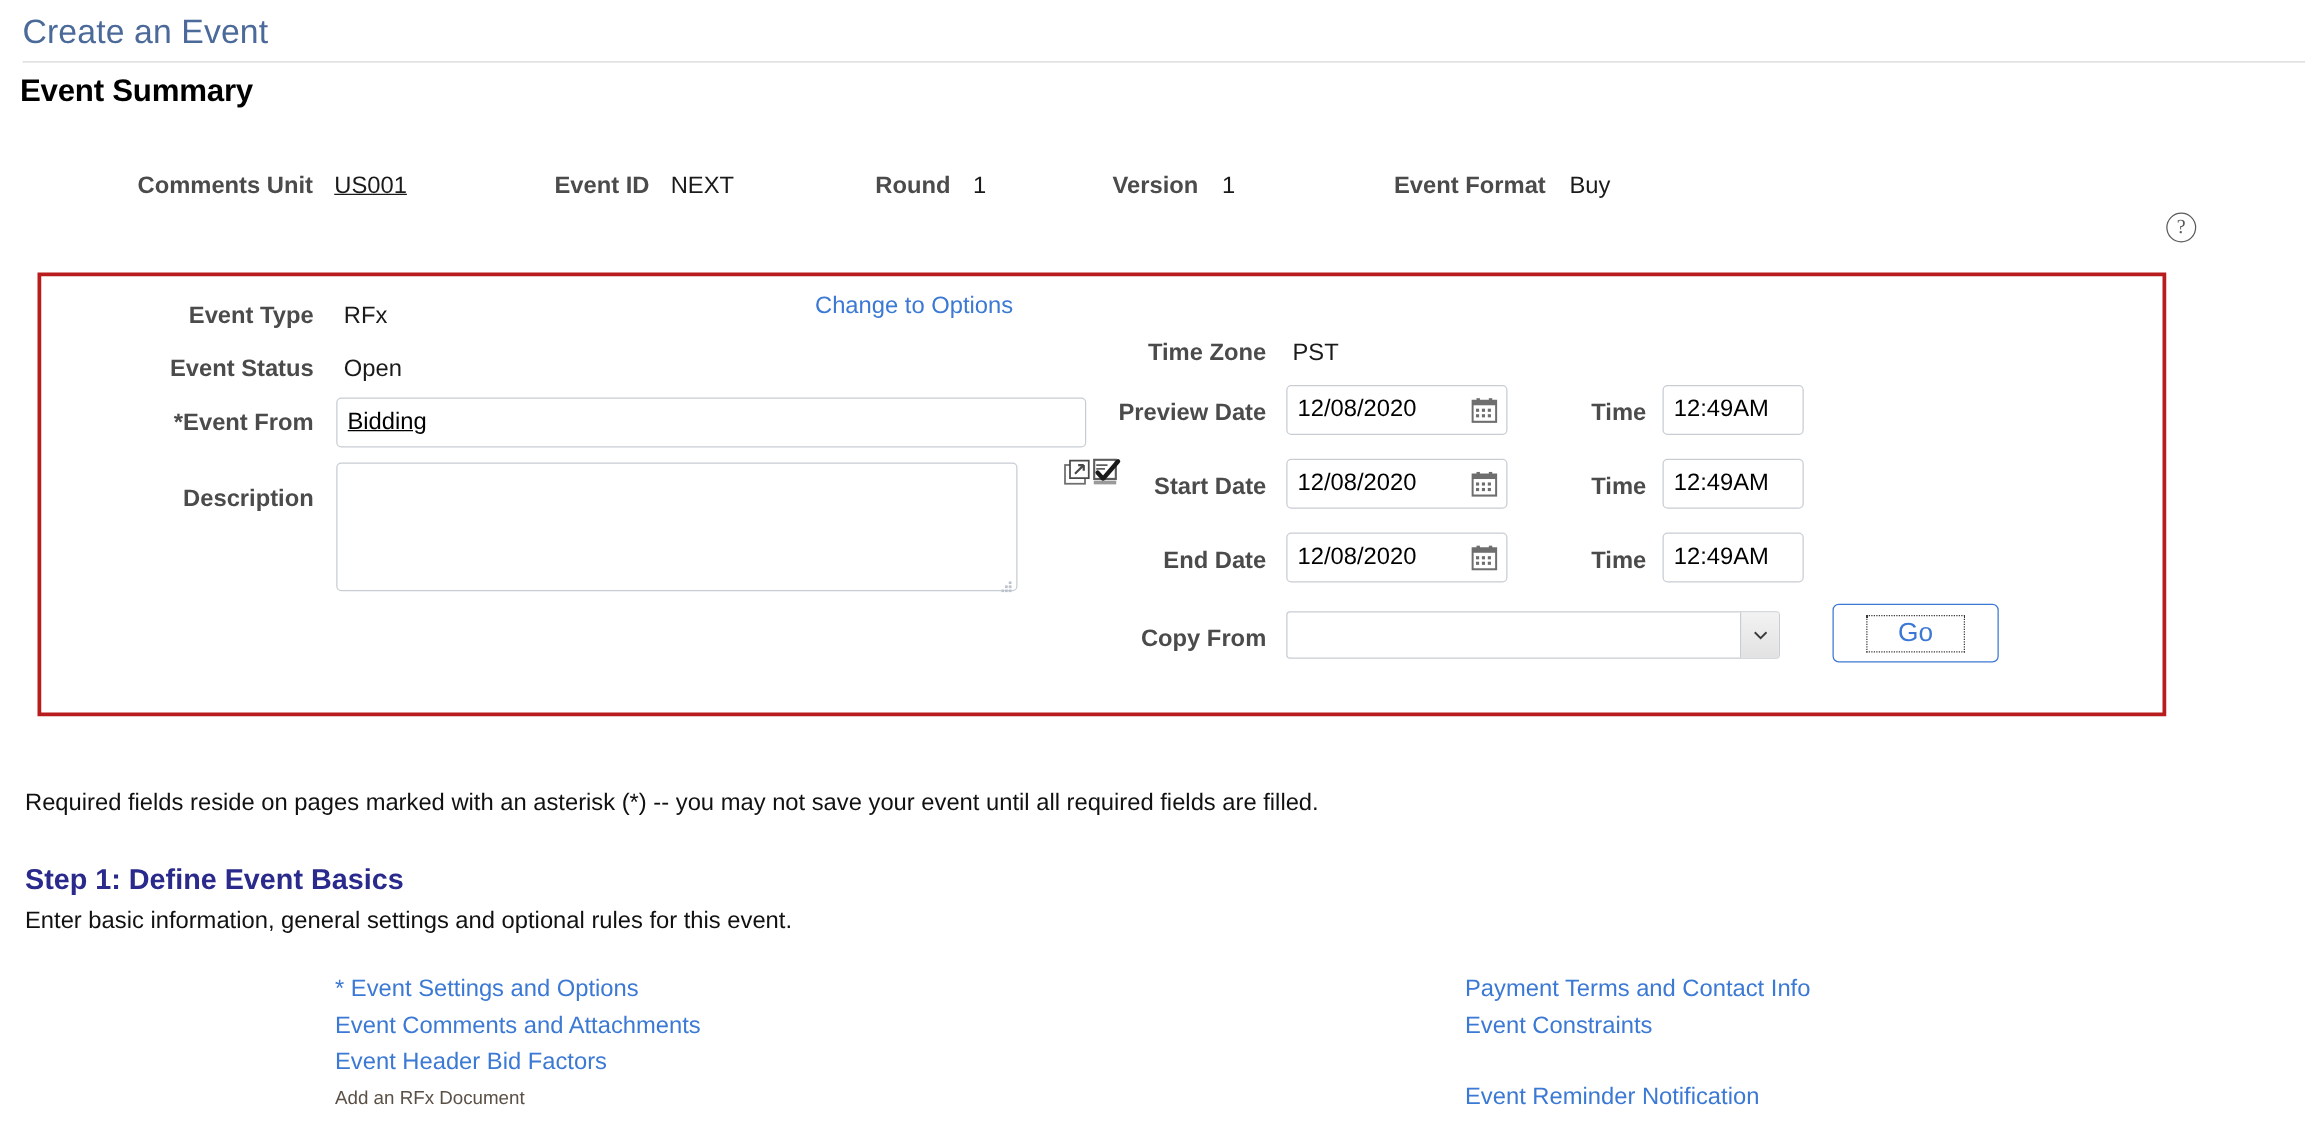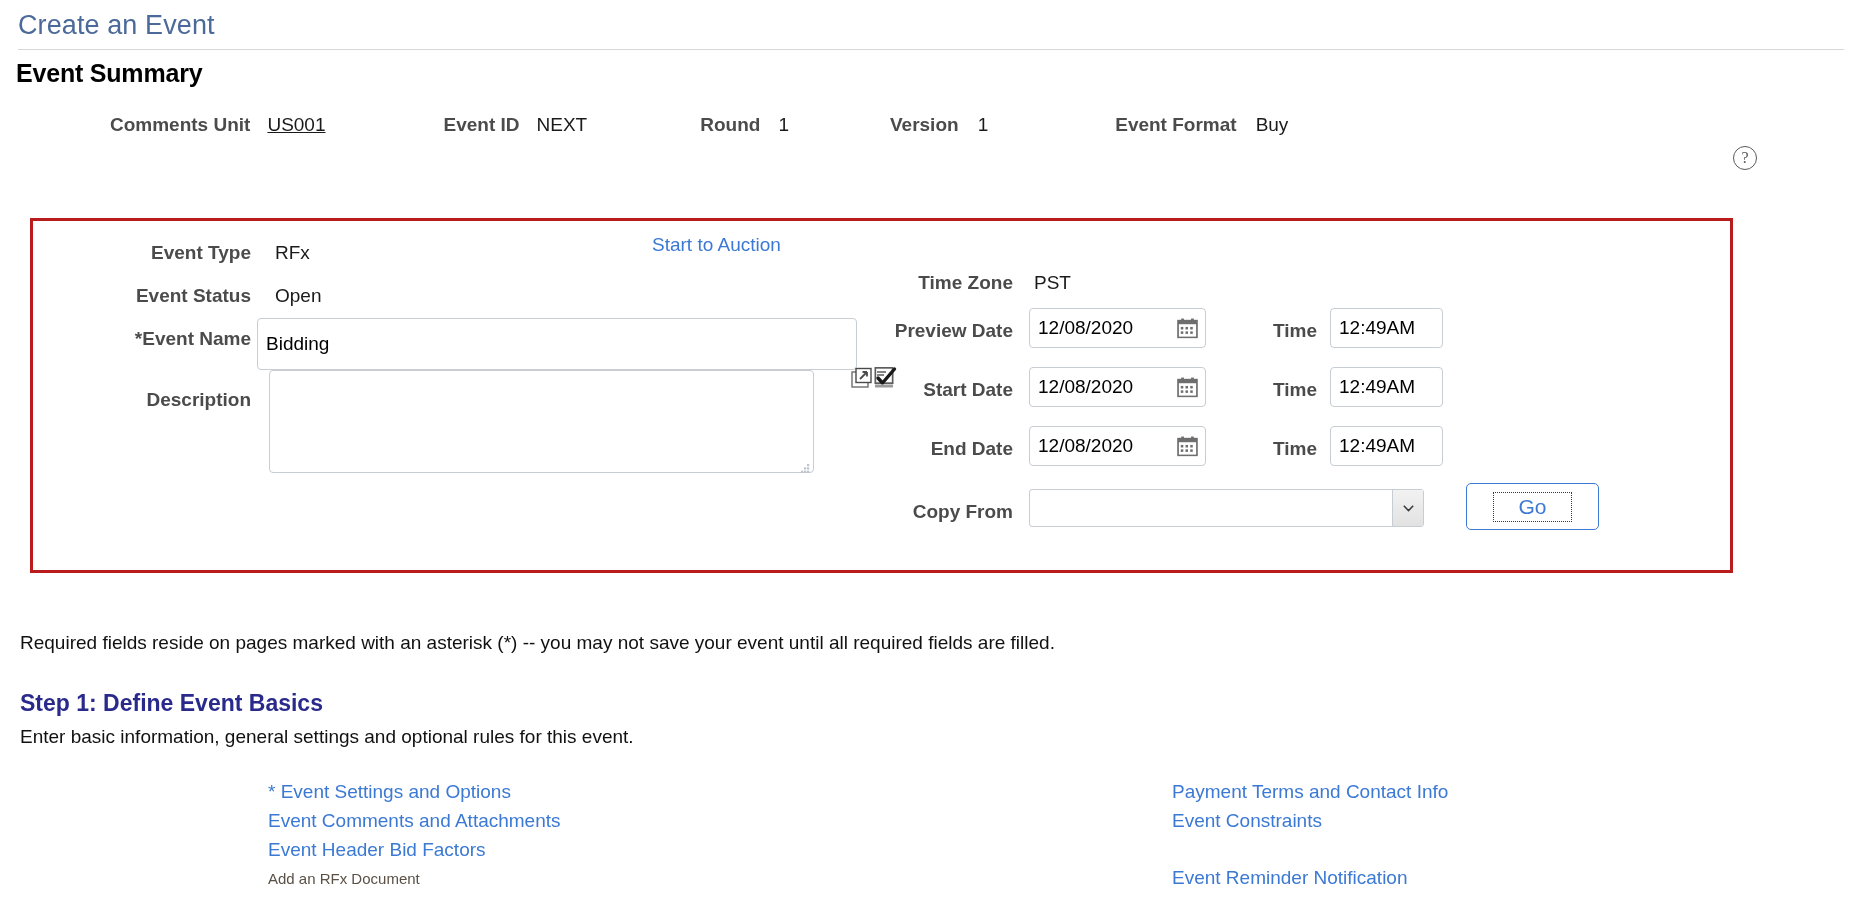--- a/index.html
+++ b/index.html
@@ -274,48 +274,48 @@
 
   <div class="page-title">Create an Event</div>
   <div class="title-rule"></div>
   <div class="section-title">Event Summary</div>
 
   <div class="summary-row">
     <span class="sum-lbl" style="margin-left:110px;">Comments Unit</span>
     <span class="sum-val" style="margin-left:17px;text-decoration:underline;">US001</span>
 
     <span class="sum-lbl" style="margin-left:118px;">Event ID</span>
-    <span class="sum-val" style="margin-left:17px;">NEXT</span>
+    <span class="sum-val" style="margin-left:17px;margin-top:24px;">NEXT</span>
 
     <span class="sum-lbl" style="margin-left:113px;">Round</span>
     <span class="sum-val" style="margin-left:18px;">1</span>
 
     <span class="sum-lbl" style="margin-left:101px;">Version</span>
     <span class="sum-val" style="margin-left:19px;">1</span>
 
     <span class="sum-lbl" style="margin-left:127px;">Event Format</span>
     <span class="sum-val" style="margin-left:19px;">Buy</span>
   </div>
 
   <div class="help-row">
     <div class="help-icon">?</div>
   </div>
 
   <div class="panel">
 
     <div style="position:absolute; left:0; top:21px; width:218px;" class="fld-lbl">Event Type</div>
     <div style="position:absolute; left:242px; top:21px;" class="fld-val">RFx</div>
 
-    <a style="position:absolute; left:619px; top:13px;" class="link">Start to Auction</a>
+    <a style="position:absolute; left:619px; top:13px;" class="link">Change to Options</a>
 
     <div style="position:absolute; left:0; top:64px; width:218px;" class="fld-lbl">Event Status</div>
     <div style="position:absolute; left:242px; top:64px;" class="fld-val">Open</div>
 
-    <div style="position:absolute; left:0; top:107px; width:218px;" class="fld-lbl">*Event Name</div>
-    <input class="txt-input" type="text" style="position: absolute; left: 224px; top: 97px; width: 600px; height: 52px;" value="Bidding" placeholder="">
+    <div style="position:absolute; left:0; top:107px; width:218px;" class="fld-lbl">*Event From</div>
+    <input class="txt-input" type="text" style="position: absolute; left: 236px; top: 97px; width: 600px; height: 40px; text-decoration: underline;" value="Bidding" placeholder="">
 
     <div style="position:absolute; left:0; top:168px; width:218px;" class="fld-lbl">Description</div>
     <div style="position:absolute; left:236px; top:149px;">
       <textarea class="desc-area" placeholder="" style=""></textarea>
       <svg class="resize-grip" viewBox="0 0 9 9">
         <rect x="6" y="0" width="2.2" height="2.2" fill="#bcc3cc"></rect>
         <rect x="6" y="3.3" width="2.2" height="2.2" fill="#bcc3cc"></rect>
         <rect x="3" y="3.3" width="2.2" height="2.2" fill="#bcc3cc"></rect>
         <rect x="6" y="6.6" width="2.2" height="2.2" fill="#bcc3cc"></rect>
         <rect x="3" y="6.6" width="2.2" height="2.2" fill="#bcc3cc"></rect>

